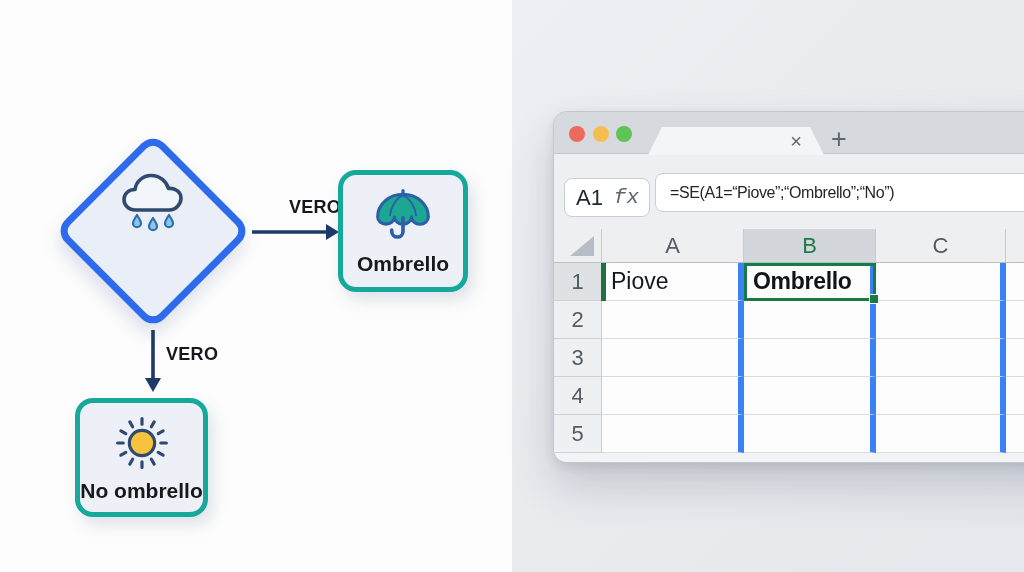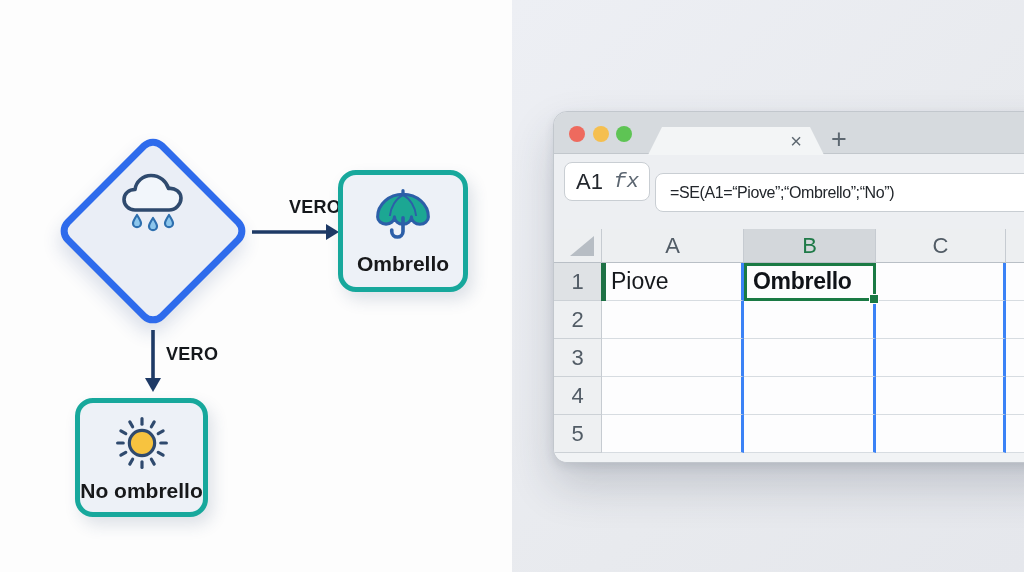--- a/index.html
+++ b/index.html
@@ -46,21 +46,21 @@
   .t-yellow { left:39px; background:#f5bf4f; }
   .t-green  { left:62px; background:#5ec454; }
 
   .tab { position:absolute; left:94px; top:15px; width:176px; height:28px; background:#f3f5f6;
          clip-path:polygon(0 100%, 14px 0, calc(100% - 14px) 0, 100% 100%); }
   .tab-close { position:absolute; left:230px; top:17px; width:24px; height:24px; text-align:center;
                font-size:20px; line-height:24px; color:#5d6770; cursor:default; }
   .new-tab   { position:absolute; left:272px; top:13px; width:26px; height:28px; text-align:center;
                font-size:27px; line-height:28px; font-weight:300; color:#5d6770; }
 
-  .namebox { position:absolute; left:10px; top:50px; width:86px; height:39px; background:#ffffff;
+  .namebox { position:absolute; left:10px; top:66px; width:86px; height:39px; background:#ffffff;
              border:1px solid #c9ced3; border-radius:8px; display:flex; align-items:center; }
   .cellref { font-size:22px; color:#23272d; padding-left:11px; }
   .fx { margin-left:auto; padding-right:10px; font-family:Liberation Mono, monospace;
         font-style:italic; font-size:21px; color:#5c6671; }
   .formulabox { position:absolute; left:101px; top:61px; width:459px; height:39px; background:#ffffff;
                 border:1px solid #c9ced3; border-radius:8px; display:flex; align-items:center; }
   .formula-text { font-size:16px; letter-spacing:-0.4px; color:#22262b; padding-left:14px; white-space:nowrap; }
 
   .grid { position:absolute; left:0; top:117px; width:571px; }
   .hdr-row { display:flex; height:34px; }
@@ -68,21 +68,21 @@
               display:flex; align-items:center; justify-content:center;
               font-size:22px; color:#525c66; }
   .hdr-corner { width:48px; position:relative; }
   .corner-tri { position:absolute; right:7px; bottom:6px; width:0; height:0;
                 border-bottom:20px solid #b7bdc4; border-left:24px solid transparent; }
   .hdr-b { background:#d3d7db; color:#1f7a48; }
   .body-row { display:flex; height:38px; }
   .row-hdr { width:48px; background:#eef0f2; border-right:1px solid #c6cbd1; border-bottom:1px solid #ccd1d6;
              display:flex; align-items:center; justify-content:center; font-size:22px; color:#525c66; }
   .row-hdr-sel { background:#dfe2e5; }
-  .cell { background:#fdfdfe; border-right:3px solid #3b82f6; border-bottom:1px solid #d7dce1;
+  .cell { background:#fdfdfe; border-right:6px solid #3b82f6; border-bottom:1px solid #d7dce1;
           display:flex; align-items:center; font-size:23px; color:#15181c; padding-left:9px; }
   .w-a { width:142px; } .w-b { width:132px; } .w-c { width:130px; } .w-d { width:119px; border-right:none; }
   .cell-bold { font-weight:bold; color:#101318; letter-spacing:-0.3px; }
 
   .row-accent { position:absolute; left:47px; top:34px; width:5px; height:38px; background:#1e7145; z-index:3; }
   .selection { position:absolute; left:190px; top:34px; width:132px; height:38px;
                border:3px solid #1a7a44; z-index:2; }
   .fill-handle { position:absolute; right:-6px; bottom:-6px; width:10px; height:10px;
                  background:#1a7a44; border:1.5px solid #ffffff; }
   .win-bottom { position:absolute; left:0; top:341px; width:100%; height:11px; background:#f1f3f5; }

